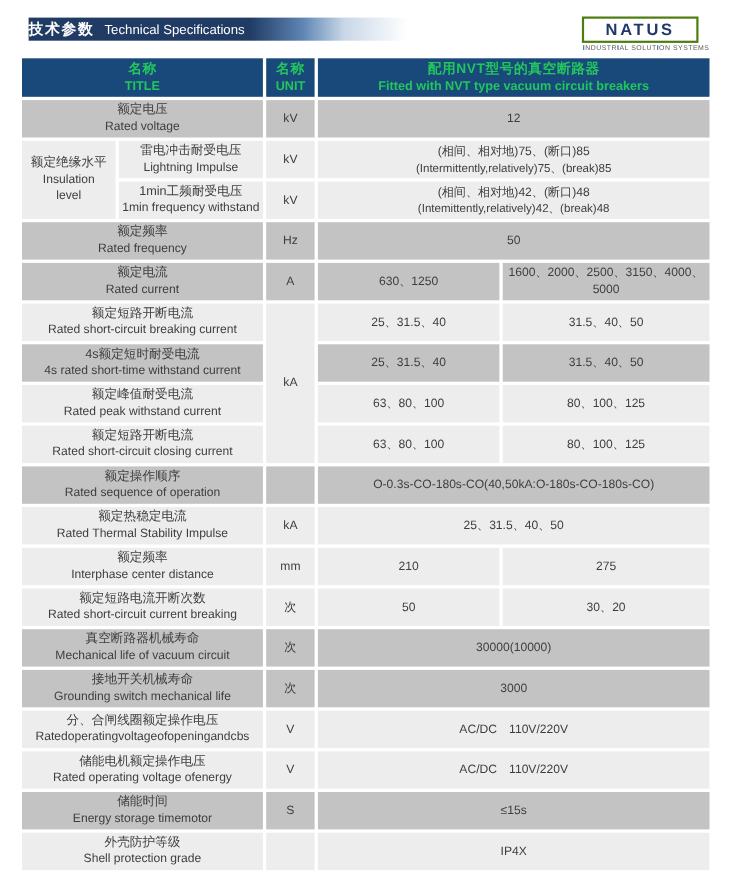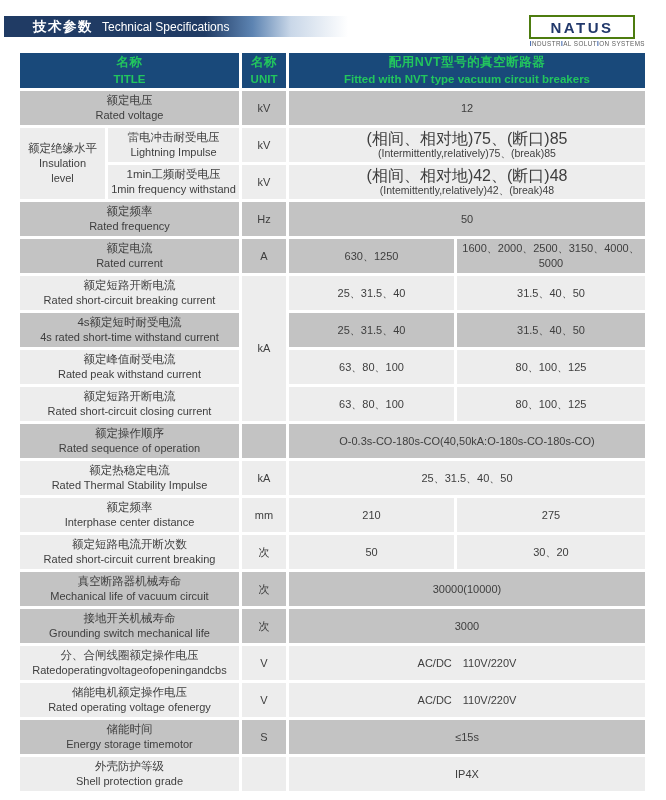--- a/index.html
+++ b/index.html
@@ -5,23 +5,23 @@
   html,body{margin:0;padding:0;}
   body{
     width:666px;height:800px;position:relative;background:#ffffff;
     font-family:"Liberation Sans","DejaVu Sans",sans-serif;
     -webkit-font-smoothing:antialiased;
   }
   .page{position:absolute;inset:0;overflow:hidden;background:#fff;}
 
   
   .banner{
-    position:absolute;left:4px;top:16px;width:478px;height:21px;
+    position:absolute;left:26px;top:16px;width:478px;height:21px;
     background:linear-gradient(90deg,#203b64 0%,#203b64 42%,#5d84b2 52%,#c9d7e8 60%,#ffffff 72%,#ffffff 100%);
-    color:#fff;display:flex;align-items:center;padding-left:29px;box-sizing:border-box;
+    color:#fff;display:flex;align-items:center;padding-left:0;box-sizing:border-box;
   }
   .banner .bcn{font-weight:bold;font-size:13.5px;letter-spacing:1.5px;}
   .banner .ben{font-size:12px;margin-left:9px;font-weight:normal;}
 
   
   .logo-box{
     position:absolute;left:529px;top:15px;width:102px;height:20px;
     border:2px solid #4d7c0f;background:#fff;
     display:flex;align-items:center;justify-content:center;box-sizing:content-box;
   }
@@ -44,21 +44,21 @@
   .spec thead .hcn{font-size:12.5px;font-weight:bold;line-height:17px;letter-spacing:0.5px;}
   .spec thead .hen{font-size:11.5px;font-weight:bold;line-height:16px;}
   .spec td{
     height:34px;color:#3e3e3e;text-align:center;vertical-align:middle;
   }
   .g{background:#c3c3c3;}
   .l{background:#ededed;}
   .cn{font-size:11.5px;line-height:15px;}
   .en{font-size:11px;line-height:15px;}
   .val{font-size:11px;line-height:15px;}
-  .vcn{font-size:16px;line-height:15px;}
+  .vcn{font-size:11px;line-height:15px;}
   .ven{font-size:10.5px;line-height:14px;}
   .groupcell .en{max-width:70px;margin:0 auto;}
 </style>
 </head>
 <body>
 
 <div class="page">
 
   <div class="banner">
     <span class="bcn">技术参数</span>

